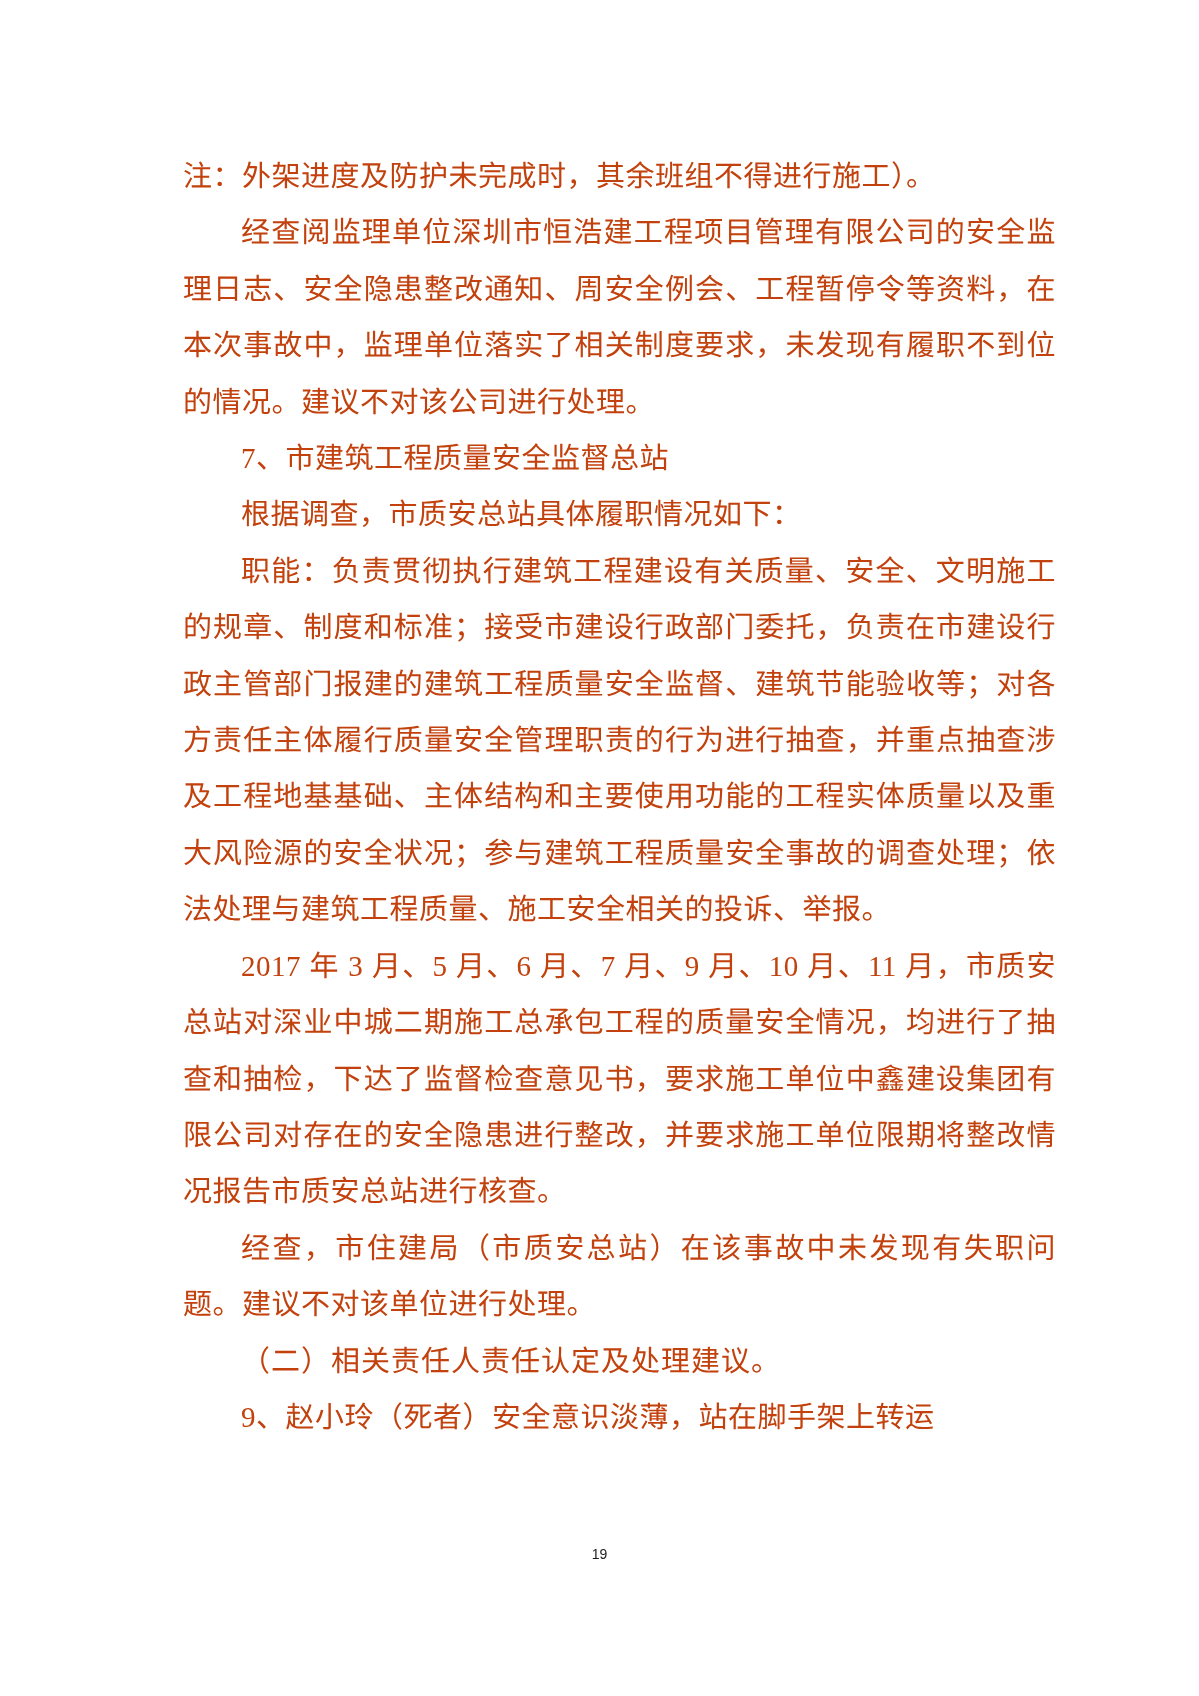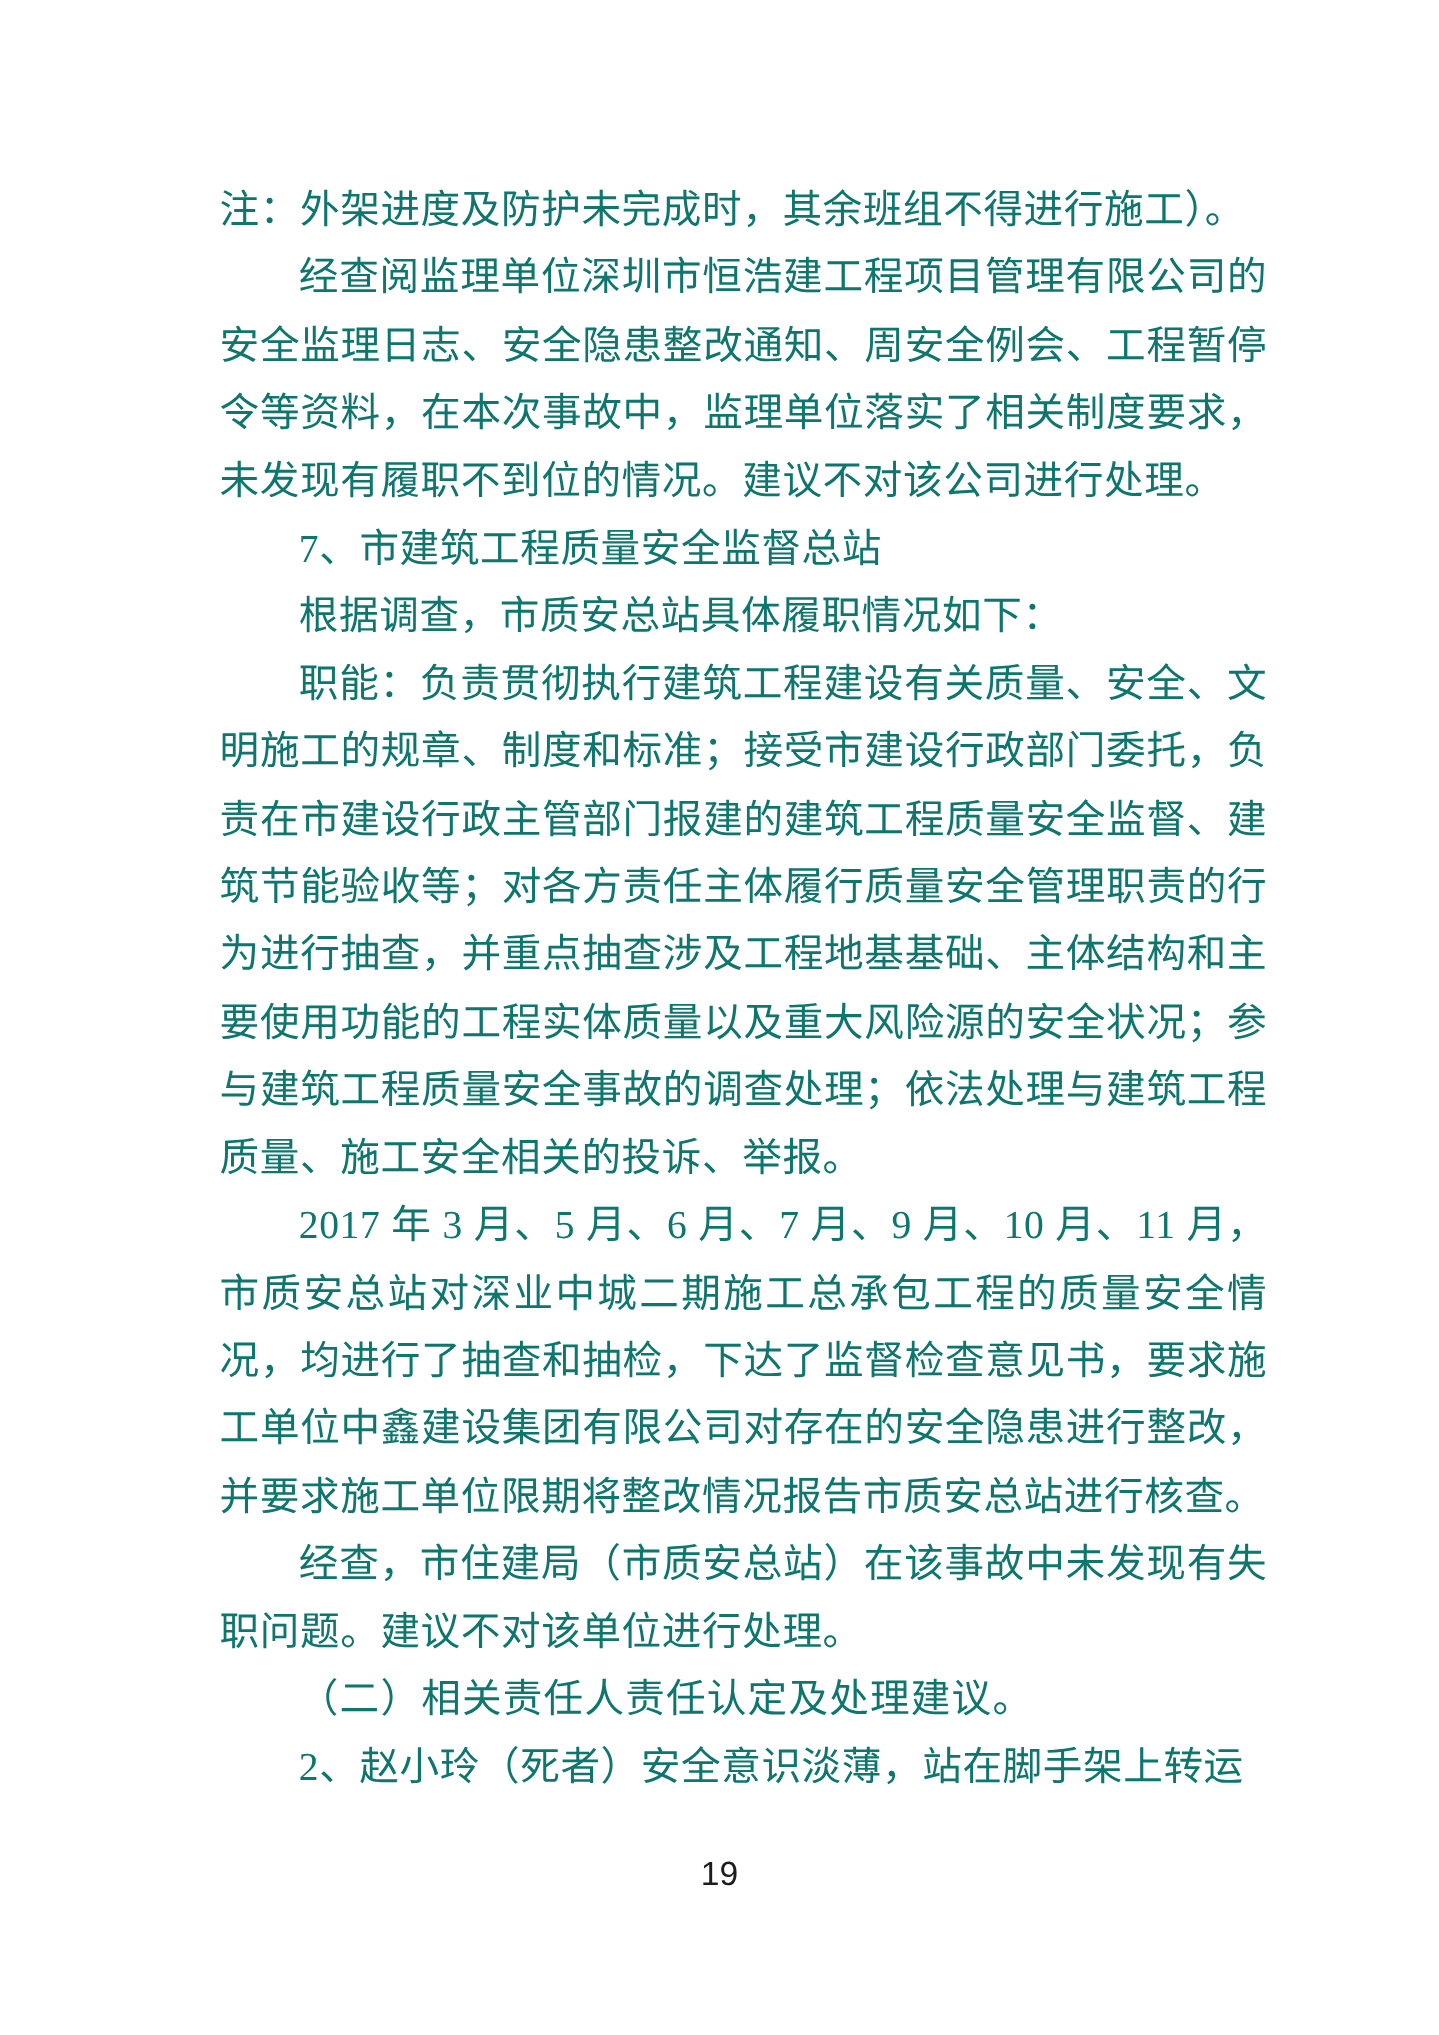--- a/index.html
+++ b/index.html
@@ -14,24 +14,24 @@
     margin: 0 auto;
     background: #ffffff;
     overflow: hidden;
   }
   .doc-body {
     position: absolute;
     left: 183px;
     top: 148px;
     width: 873px;
     font-family: "Liberation Serif", "DejaVu Serif", serif;
-    font-size: 33px;
+    font-size: 29px;
     line-height: 56.4px;
     letter-spacing: 0.5px;
-    color: #0f766e;
+    color: #c2410c;
     text-align: justify;
     text-justify: inter-ideograph;
   }
   .para {
     margin: 0;
     padding: 0;
     text-indent: 0;
     word-break: break-all;
   }
   .para.indent {
@@ -41,33 +41,33 @@
     font-weight: 400;
     letter-spacing: 1px;
   }
   .page-number {
     position: absolute;
     top: 1546px;
     left: 0;
     width: 100%;
     text-align: center;
     font-family: "Liberation Sans", "DejaVu Sans", sans-serif;
-    font-size: 28px;
+    font-size: 14px;
     color: #1c1c1c;
   }
 </style>
 </head>
 <body>
 
 <div class="page">
   <div class="doc-body">
       <p class="para">注：外架进度及防护未完成时，其余班组不得进行施工）。</p>
       <p class="para indent">经查阅监理单位深圳市恒浩建工程项目管理有限公司的安全监理日志、安全隐患整改通知、周安全例会、工程暂停令等资料，在本次事故中，监理单位落实了相关制度要求，未发现有履职不到位的情况。建议不对该公司进行处理。</p>
       <p class="para indent">7、市建筑工程质量安全监督总站</p>
       <p class="para indent">根据调查，市质安总站具体履职情况如下：</p>
       <p class="para indent">职能：负责贯彻执行建筑工程建设有关质量、安全、文明施工的规章、制度和标准；接受市建设行政部门委托，负责在市建设行政主管部门报建的建筑工程质量安全监督、建筑节能验收等；对各方责任主体履行质量安全管理职责的行为进行抽查，并重点抽查涉及工程地基基础、主体结构和主要使用功能的工程实体质量以及重大风险源的安全状况；参与建筑工程质量安全事故的调查处理；依法处理与建筑工程质量、施工安全相关的投诉、举报。</p>
       <p class="para indent">2017 年 3 月、5 月、6 月、7 月、9 月、10 月、11 月，市质安总站对深业中城二期施工总承包工程的质量安全情况，均进行了抽查和抽检，下达了监督检查意见书，要求施工单位中鑫建设集团有限公司对存在的安全隐患进行整改，并要求施工单位限期将整改情况报告市质安总站进行核查。</p>
       <p class="para indent">经查，市住建局（市质安总站）在该事故中未发现有失职问题。建议不对该单位进行处理。</p>
       <p class="para indent bold">（二）相关责任人责任认定及处理建议。</p>
-      <p class="para indent">2、赵小玲（死者）安全意识淡薄，站在脚手架上转运</p>
+      <p class="para indent">9、赵小玲（死者）安全意识淡薄，站在脚手架上转运</p>
     </div>
   <div class="page-number">19</div>
 </div>
 
 </body></html>

